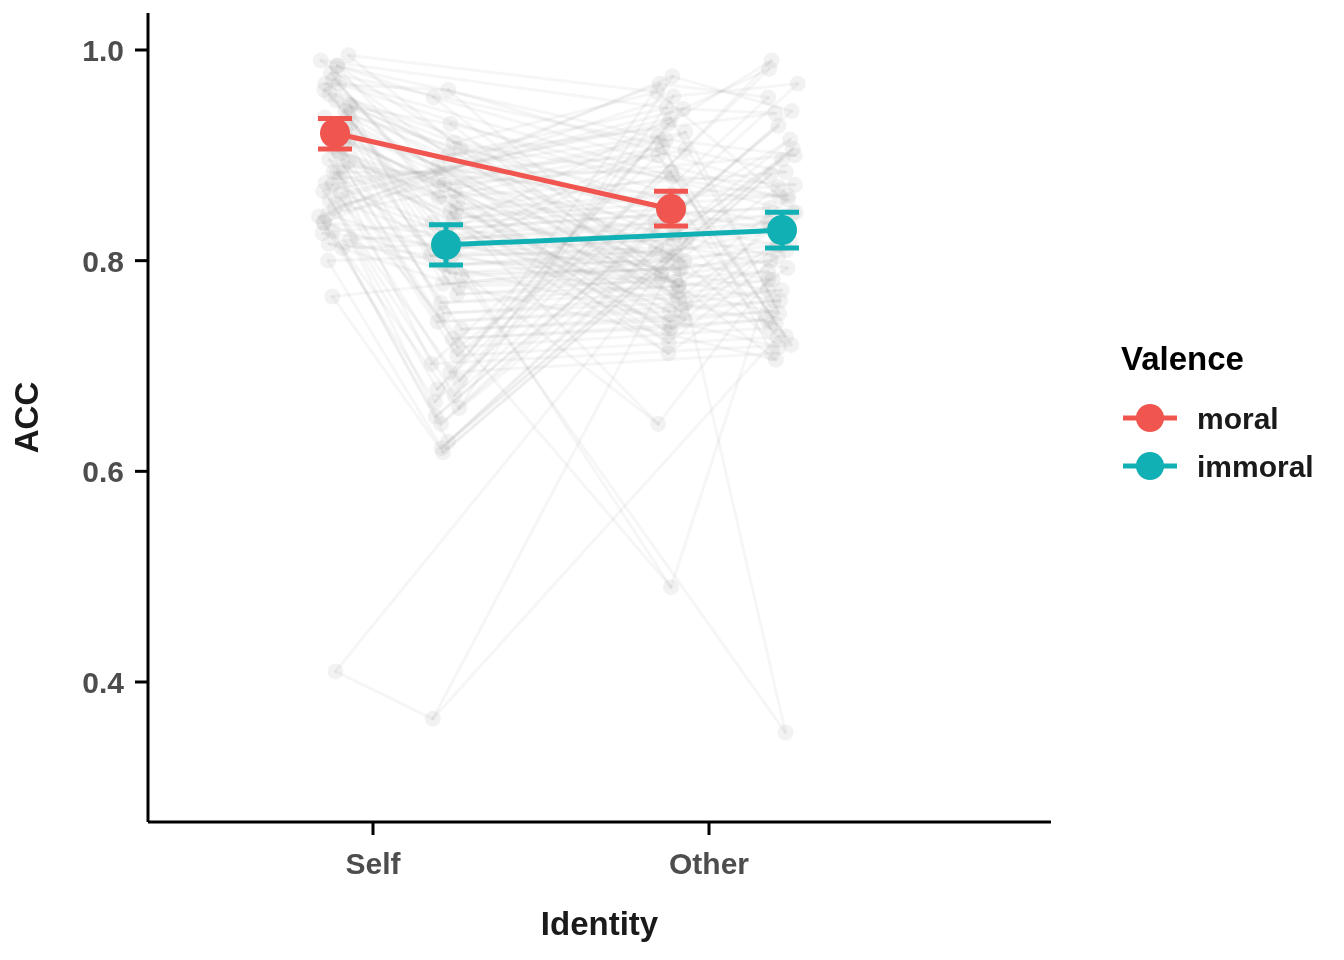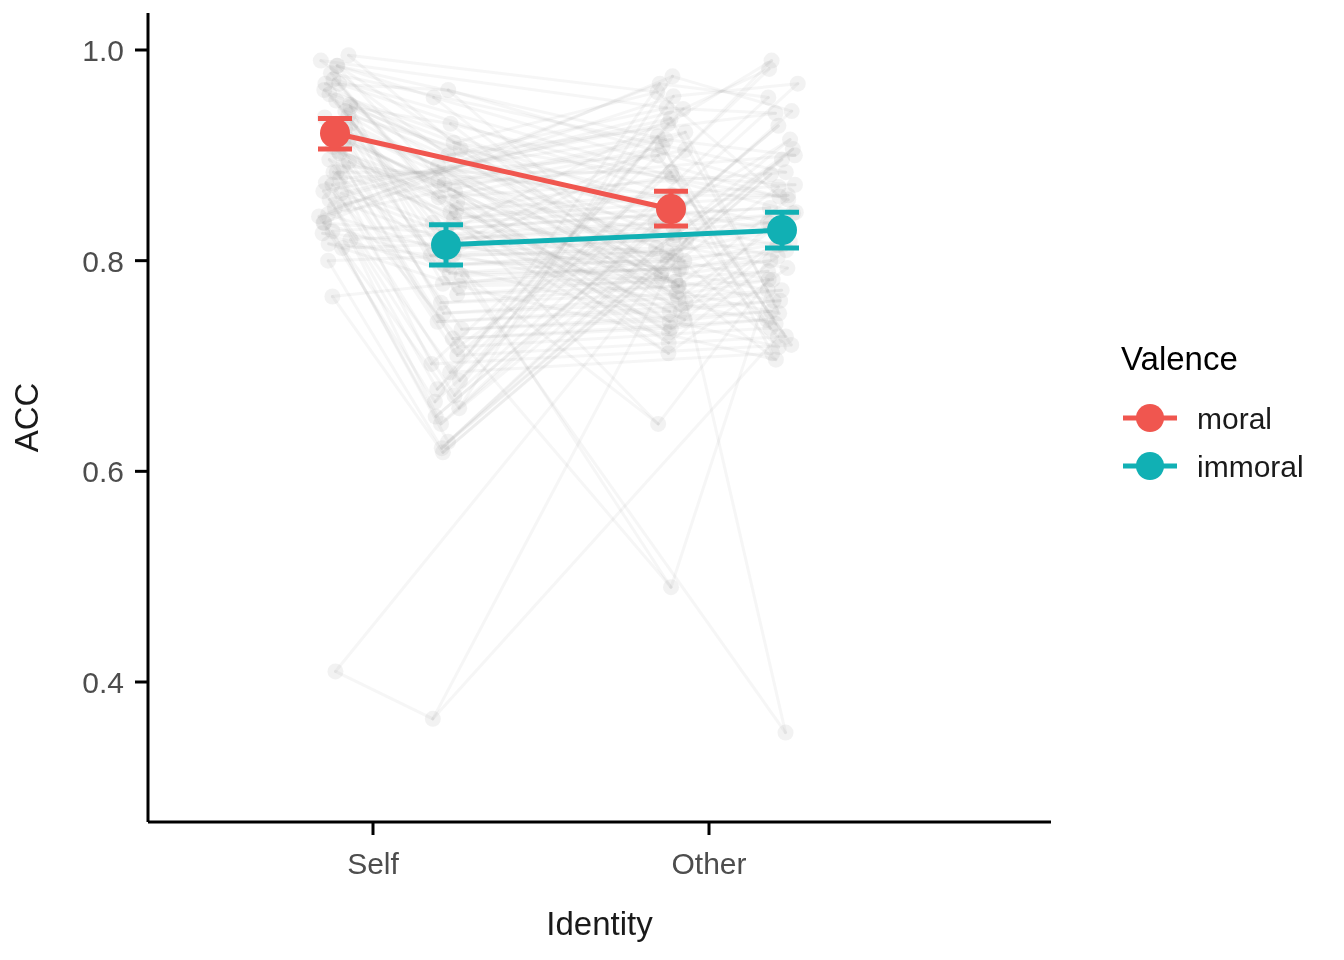--- a/index.html
+++ b/index.html
@@ -1,18 +1,18 @@
 <!DOCTYPE html>
 <html><head>
 <meta charset="utf-8">
 <title>ACC by Identity and Valence</title>
 <style>
   html,body{margin:0;padding:0;background:#ffffff;}
   body{width:1344px;height:960px;font-family:"Liberation Sans",sans-serif;color:#2b2b2b;overflow:hidden;}
-  #root{position:relative;width:1096px;height:960px;}
+  #root{position:relative;width:1096px;height:960px;font-weight:bold;}
   svg{display:block;}
   .axis-line{stroke:#000000;stroke-width:3;stroke-linecap:butt;}
   .tick-line{stroke:#000000;stroke-width:3;}
   .tick-label{font-family:"Liberation Sans",sans-serif;font-size:30px;fill:#4d4d4d;}
   .axis-title{font-family:"Liberation Sans",sans-serif;font-size:33px;fill:#1a1a1a;}
   .legend-title{font-family:"Liberation Sans",sans-serif;font-size:33px;fill:#000000;}
   .legend-label{font-family:"Liberation Sans",sans-serif;font-size:30px;fill:#1a1a1a;}
   .subj-line{fill:none;stroke-linecap:round;}
   .subj-pt{stroke:none;}
   .mean-line{fill:none;stroke-width:5;stroke-linecap:round;}

